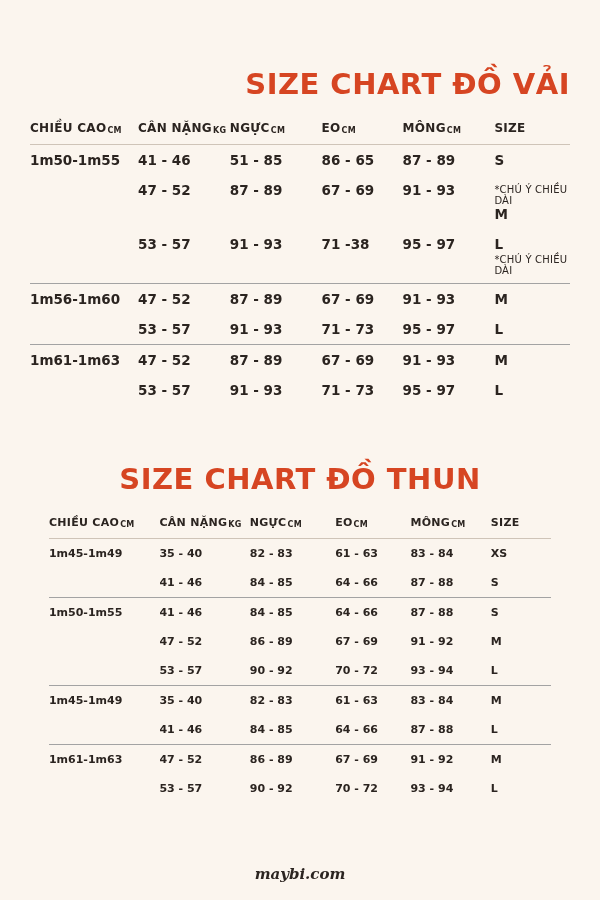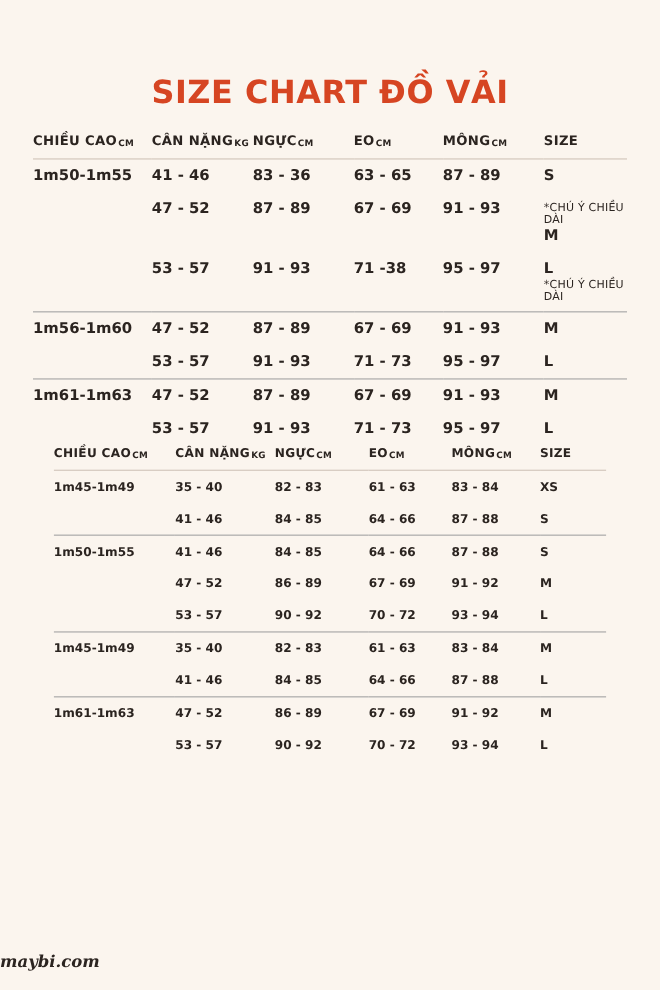--- a/index.html
+++ b/index.html
@@ -23,26 +23,27 @@
   }
 
   .chart-title {
     text-align: center;
     color: #d64522;
     font-weight: bold;
     font-size: 29px;
     letter-spacing: 0.5px;
     font-family: "DejaVu Sans", sans-serif;
   }
-  #title-vai { padding-top: 48px; }
+  #title-vai { padding-top: 48px; text-align: right; }
   #title-thun { padding-top: 38px; }
 
   table.size-table {
     width: 100%;
     border-collapse: collapse;
+    margin-top: 18px;
     font-size: 13px;
   }
   table.size-table th {
     text-align: left;
     font-weight: bold;
     font-size: 12px;
     letter-spacing: 0.3px;
     padding: 0 0 9px 0;
     color: #2b2420;
     font-family: "DejaVu Sans", sans-serif;
@@ -96,20 +97,21 @@
   #table-thun col.c4 { width: 16%; }
   #table-thun col.c5 { width: 12%; }
   #table-thun td { font-size: 11px; padding: 8px 0; }
   #table-thun th { font-size: 11px; }
 
   .footer {
     position: absolute;
     left: 0;
     right: 0;
     bottom: 36px;
+    text-align: center;
     font-size: 15px;
     font-weight: bold;
     font-style: italic;
     color: #2b2420;
     font-family: "DejaVu Serif", serif;
   }
 </style>
 </head>
 <body>
 
@@ -134,22 +136,22 @@
         <th><span>EO</span><span class="unit">CM</span></th>
         <th><span>MÔNG</span><span class="unit">CM</span></th>
         <th><span>SIZE</span></th>
       </tr>
     </thead>
     <tbody>
 
       <tr class="group-start">
         <td rowspan="3">1m50-1m55</td>
         <td>41 - 46</td>
-        <td>83 - 36</td>
-        <td>63 - 65</td>
+        <td>51 - 85</td>
+        <td>86 - 65</td>
         <td>87 - 89</td>
         <td><span>S</span></td>
       </tr>
       <tr>
         <td>47 - 52</td>
         <td>87 - 89</td>
         <td>67 - 69</td>
         <td>91 - 93</td>
         <td><span class="note">*CHÚ Ý CHIỀU DÀI</span><span>M</span></td>
       </tr>
@@ -188,20 +190,21 @@
       <tr>
         <td>53 - 57</td>
         <td>91 - 93</td>
         <td>71 - 73</td>
         <td>95 - 97</td>
         <td>L</td>
       </tr>
     </tbody>
   </table>
 
+  <h1 class="chart-title" id="title-thun">SIZE CHART ĐỒ THUN</h1>
 
   <table class="size-table" id="table-thun">
     <colgroup>
       <col class="c0">
         <col class="c1">
         <col class="c2">
         <col class="c3">
         <col class="c4">
         <col class="c5">
     </colgroup>

